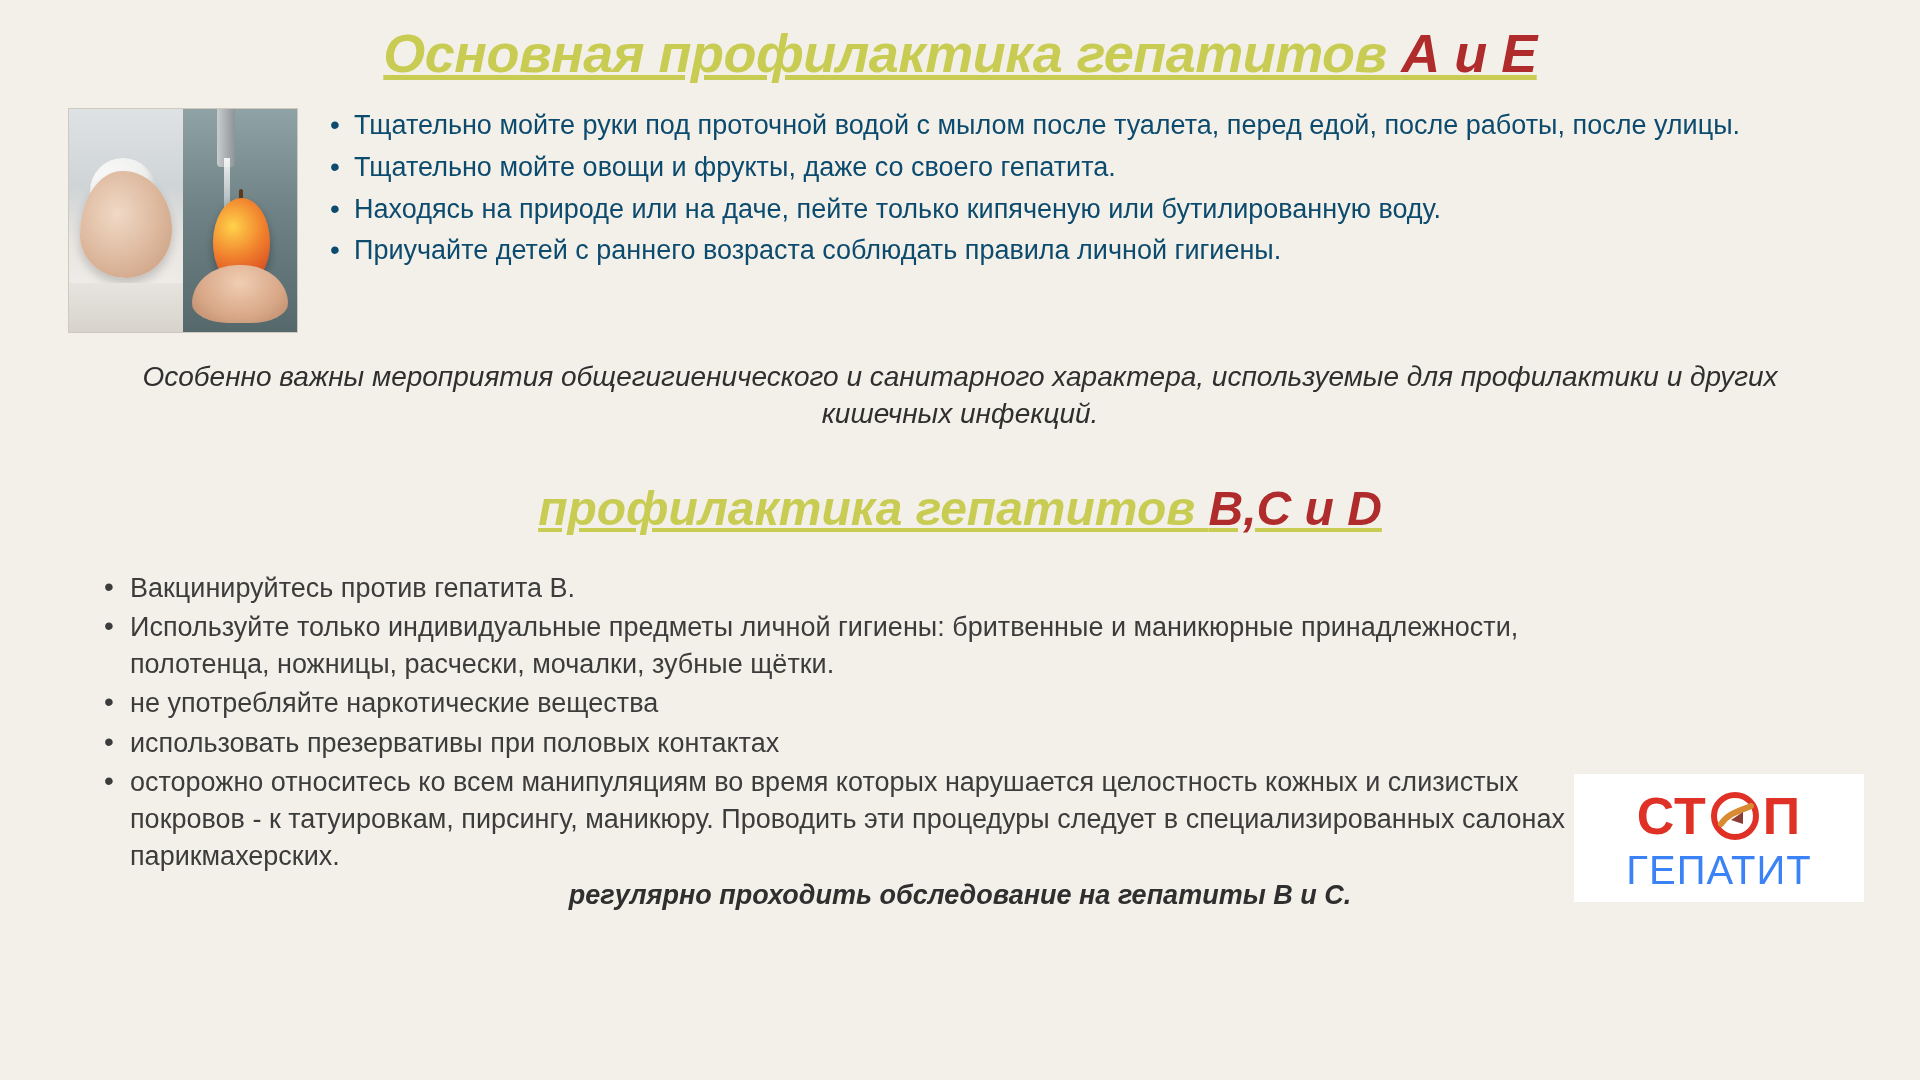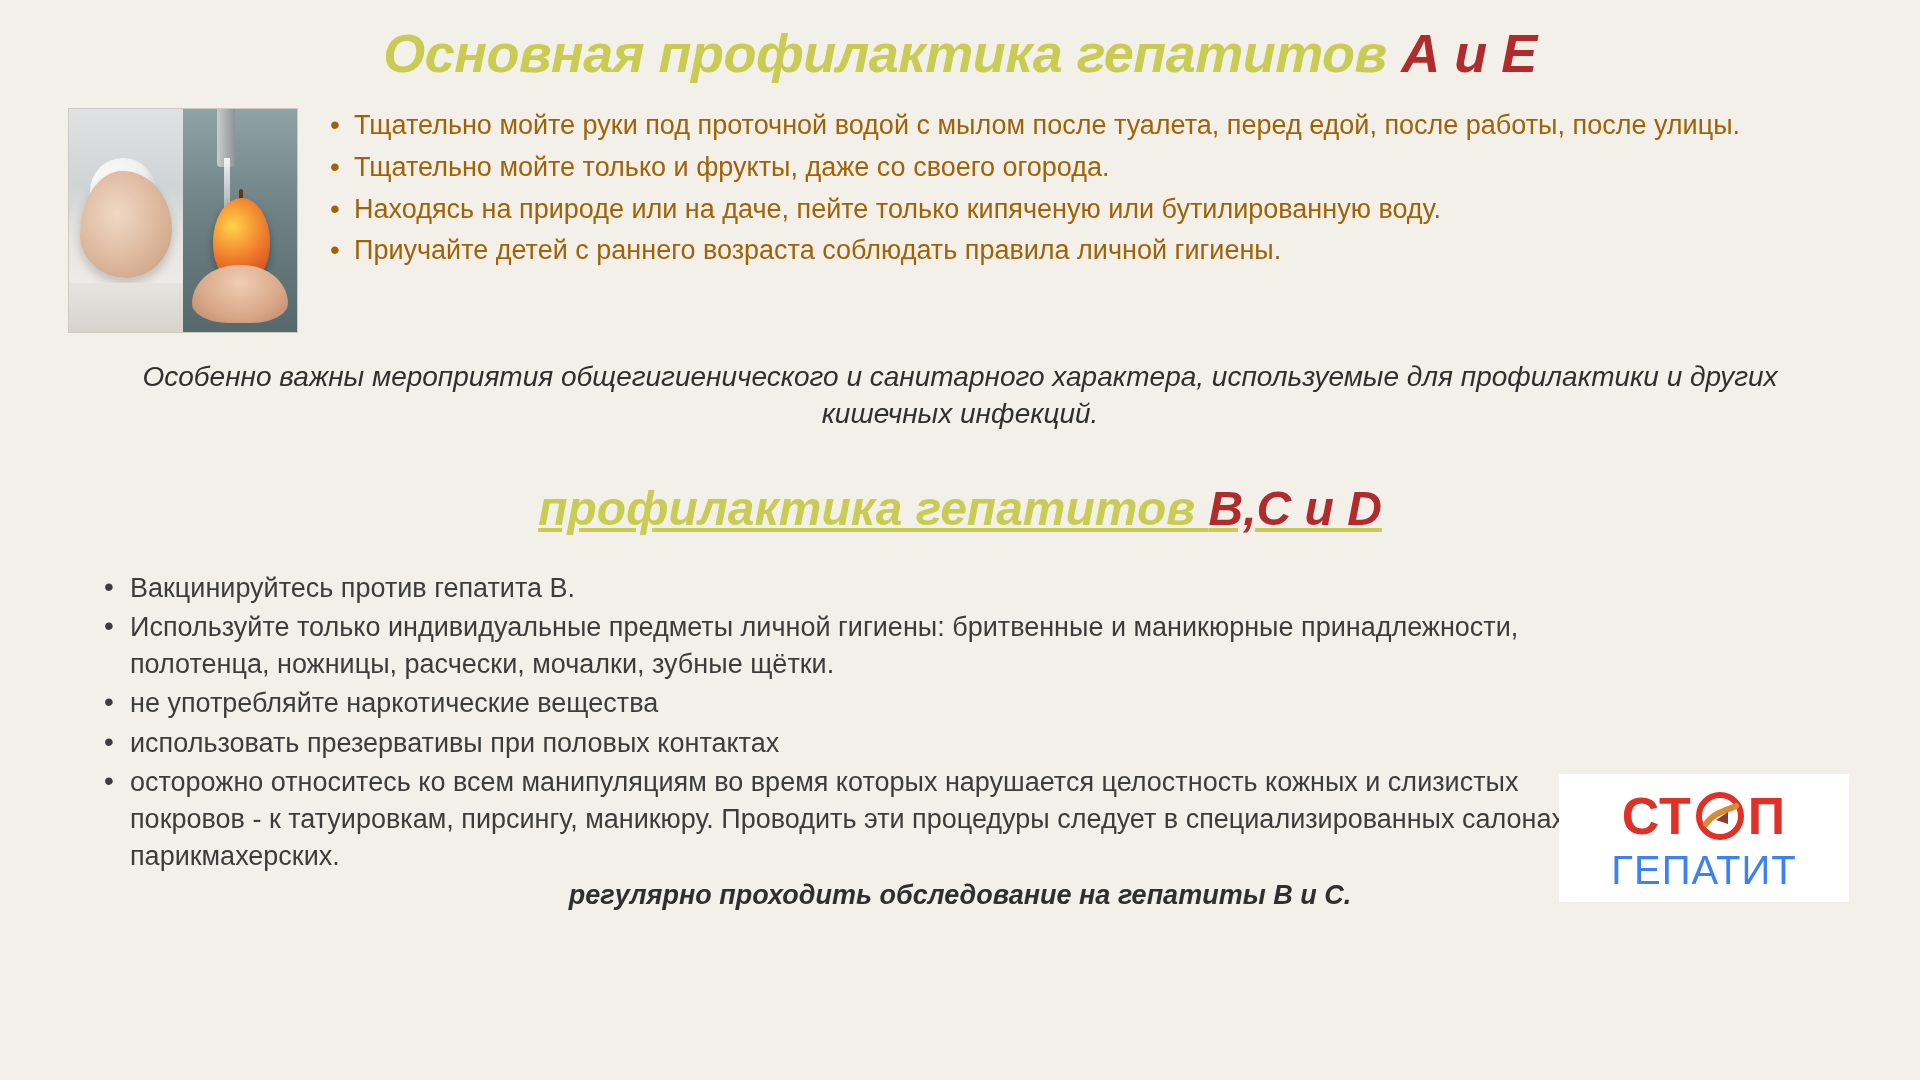--- a/index.html
+++ b/index.html
@@ -28,20 +28,21 @@
     text-align: center;
     padding-top: 22px;
   }
   .title-line {
     font-style: italic;
     font-weight: bold;
     font-size: 54px;
     line-height: 1.18;
     color: #c9cc52;
     letter-spacing: -0.5px;
+    text-decoration: underline;
   }
   .title-line .accent {
     color: #b02b2b;
   }
   .title-line.second {
     font-size: 50px;
   }
 
   
   .upper {
@@ -153,21 +154,21 @@
     list-style: none;
     flex: 1 1 auto;
     max-width: 1520px;
   }
   .bullets-top li {
     position: relative;
     padding-left: 28px;
     font-size: 27px;
     line-height: 1.33;
     margin-bottom: 6px;
-    color: #a16207;
+    color: #0c4a6e;
   }
   .bullets-top li::before {
     content: "•";
     position: absolute;
     left: 4px;
     top: -2px;
     font-size: 28px;
     line-height: 1.33;
   }
 
@@ -225,21 +226,21 @@
     font-style: italic;
     font-weight: bold;
     font-size: 27px;
     margin-top: 4px;
     color: #2f2f2f;
   }
 
   
   .logo {
     position: absolute;
-    right: 71px;
+    right: 56px;
     bottom: 178px;
     width: 290px;
     height: 128px;
     background: #ffffff;
     display: flex;
     flex-direction: column;
     align-items: center;
     justify-content: center;
     box-sizing: border-box;
   }
@@ -292,21 +293,21 @@
         <div class="tap"></div>
         <div class="stream"></div>
         <div class="apple-stem"></div>
         <div class="apple"></div>
         <div class="hand"></div>
       </div>
     </div>
 
     <ul class="bullets-top">
       <li>Тщательно мойте руки под проточной водой с мылом после туалета, перед едой, после работы, после улицы.</li>
-      <li>Тщательно мойте только и фрукты, даже со своего огорода.</li>
+      <li>Тщательно мойте овощи и фрукты, даже со своего гепатита.</li>
       <li>Находясь на природе или на даче, пейте только кипяченую или бутилированную воду.</li>
       <li>Приучайте детей с раннего возраста соблюдать правила личной гигиены.</li>
     </ul>
   </div>
 
   <div class="note">Особенно важны мероприятия общегигиенического и санитарного характера, используемые для профилактики и других кишечных инфекций.</div>
 
   <div class="subtitle"><span>профилактика гепатитов </span><span class="accent">B,C и D</span></div>
 
   <ul class="bullets-bottom">

